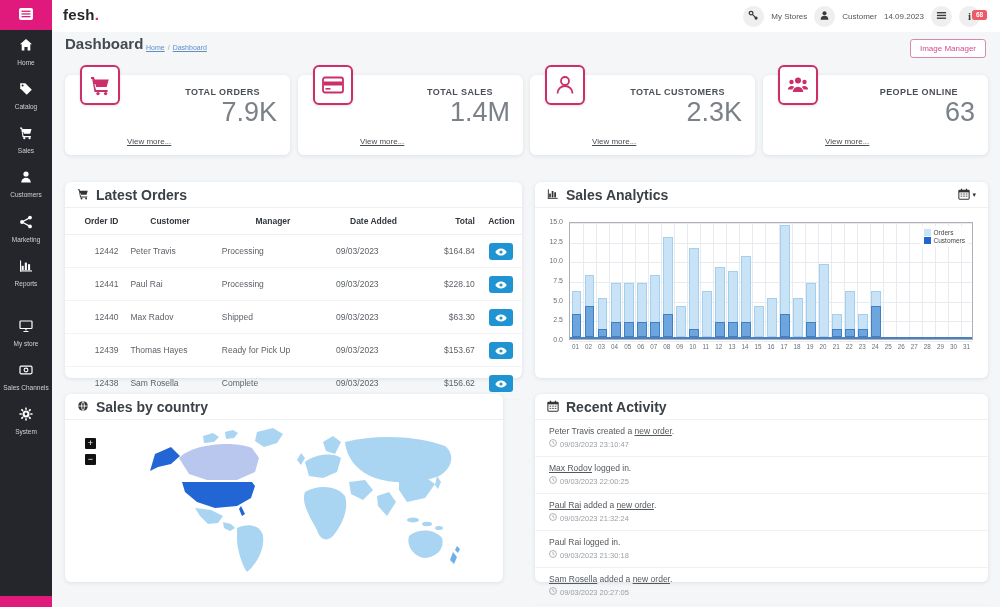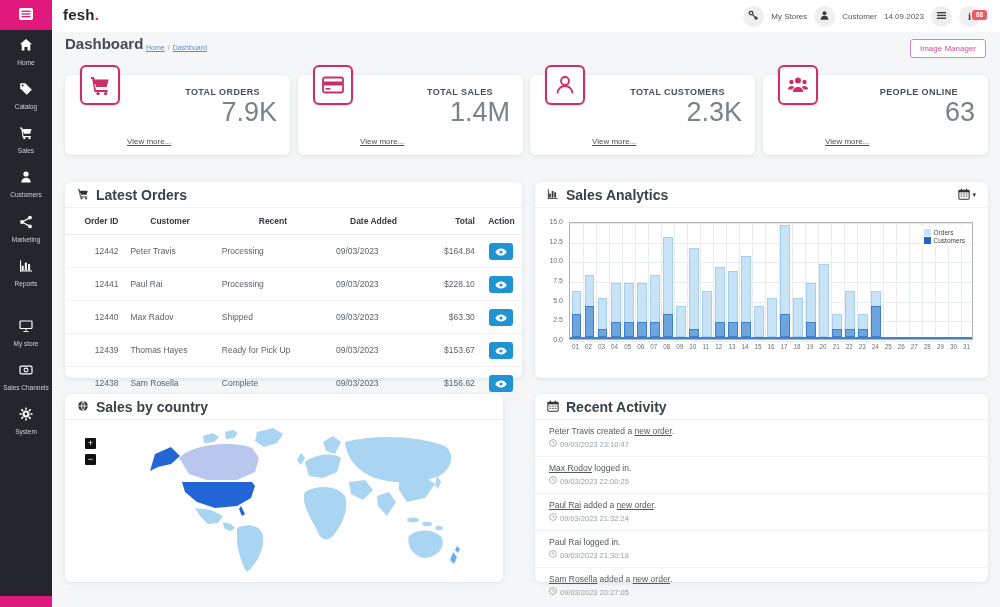--- a/index.html
+++ b/index.html
@@ -289,21 +289,21 @@
             <circle cx="10.6" cy="12.2" r="1.1"></circle>
           </svg>
       </span>
       <span class="panel-title">Latest Orders</span>
     </div>
     <table id="orders-table">
       <thead>
           <tr id="orders-head-row">
             <th class="r" style="width: 13%;">Order ID</th>
             <th style="width: 20%;">Customer</th>
-            <th style="width: 25%;">Recent</th>
+            <th style="width: 25%;">Manager</th>
             <th style="width: 19%;">Date Added</th>
             <th class="r" style="width: 14%;">Total</th>
             <th class="c" style="width: 9%;">Action</th>
           </tr>
         </thead>
       <tbody id="orders-body">
           <tr>
             <td class="r">12442</td>
             <td>Peter Travis</td>
             <td>Processing</td>

